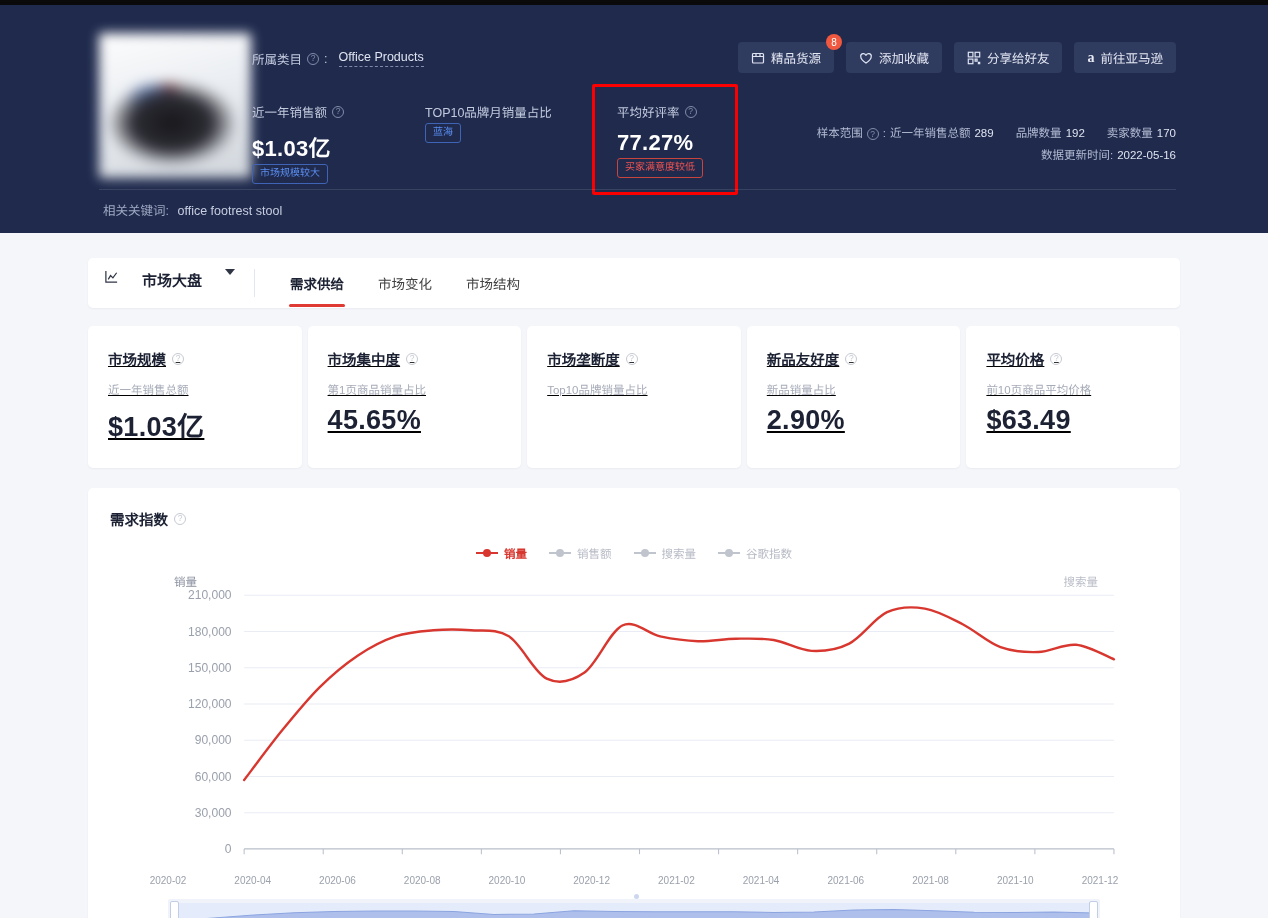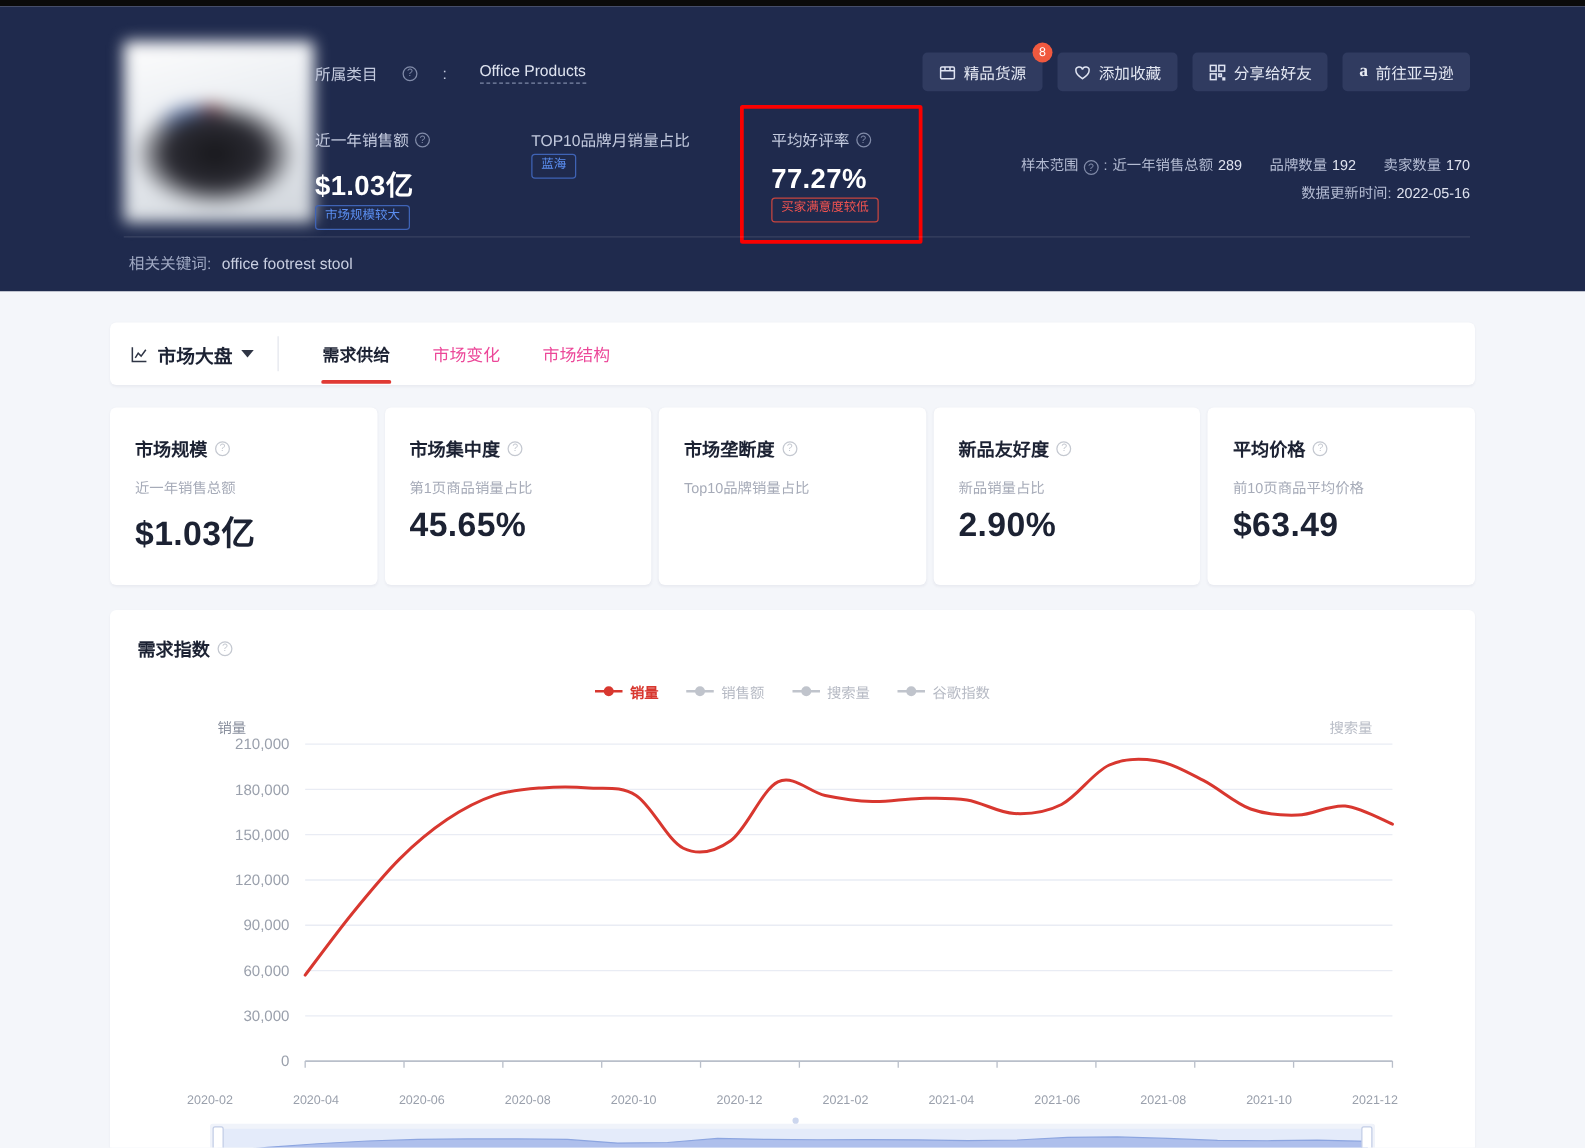--- a/index.html
+++ b/index.html
@@ -38,21 +38,21 @@
       radial-gradient(ellipse 14% 11% at 46% 40%, #c0392b 0%, rgba(192,57,43,0) 70%),
       linear-gradient(165deg, #fdfdfd 0%, #eceff3 40%, #dfe3e8 70%, #cfd4da 100%);
   }
 
   .kw-block { position: absolute; left: 252px; top: 33px; }
   .kw-row { display: flex; align-items: baseline; gap: 4px; white-space: nowrap; }
   .kw-label { color: #ffffff; font-size: 15px; font-weight: bold; }
   .kw-value { color: #ffffff; font-size: 16px; font-weight: bold; margin-left: 9px; letter-spacing: .2px; }
   .kw-cn { color: #b9c1d6; font-size: 12.5px; margin-left: 4px; }
 
-  .cat-row { display: flex; align-items: center; gap: 20px; margin-top: 11px; white-space: nowrap; }
+  .cat-row { display: flex; align-items: center; gap: 5px; margin-top: 11px; white-space: nowrap; }
   .cat-label { color: #c3cade; font-size: 12.5px; }
   .cat-colon { color: #c3cade; font-size: 12.5px; }
   .cat-value {
     color: #dfe4f0; font-size: 12.5px; margin-left: 6px;
     border-bottom: 1px dashed #7f89a8; padding-bottom: 2px; cursor: pointer;
   }
 
   .qmark {
     display: inline-flex; align-items: center; justify-content: center;
     width: 12px; height: 12px; border-radius: 50%;
@@ -130,39 +130,39 @@
     margin: 0 88px;
     box-shadow: 0 1px 2px rgba(30,40,80,.05);
   }
 
   
   .tabbar {
     margin-top: 25px; height: 50px;
     display: flex; align-items: center; padding-left: 16px;
   }
   .market-sel {
-    display: flex; align-items: center; gap: 7px;
+    display: flex; align-items: flex-start; gap: 23px;
     padding: 0 16px 0 0; height: 28px; cursor: pointer;
     border-right: 1px solid #e3e6ed; padding-right: 19px;
   }
   .market-sel .mtxt { font-size: 15px; font-weight: bold; color: #1c2233; }
   .caret { width: 0; height: 0; border-left: 5px solid transparent; border-right: 5px solid transparent; border-top: 6px solid #2f3545; }
   .tabs { display: flex; align-items: center; gap: 0; margin-left: 18px; }
   .tab {
-    position: relative; font-size: 13.5px; color: #ec4899;
+    position: relative; font-size: 13.5px; color: #404040;
     padding: 13px 17px 14px; cursor: pointer; white-space: nowrap;
   }
   .tab.active { color: #1c2233; font-weight: bold; }
   .tab.active::after {
     content: ""; position: absolute; left: 16px; right: 16px; bottom: 0;
     height: 3px; background: #e03a34; border-radius: 2px;
   }
 
   
-  .metrics { display: flex; gap: 6px; margin: 18px 88px 0; }
+  .metrics { display: flex; gap: 6px; margin: 18px 88px 0; text-decoration: underline; }
   .metric {
     flex: 1; background: #fff; border-radius: 5px;
     padding: 22px 20px 24px;
     box-shadow: 0 1px 2px rgba(30,40,80,.05);
   }
   .metric-head { display: flex; align-items: center; gap: 6px; }
   .metric-title { font-size: 14.5px; font-weight: bold; color: #1c2233; white-space: nowrap; }
   .metric-sub { font-size: 11.5px; color: #a6abb8; margin-top: 12px; white-space: nowrap; }
   .metric-val { font-size: 27px; font-weight: bold; color: #1c2233; margin-top: 8px; letter-spacing: .3px; }
 

